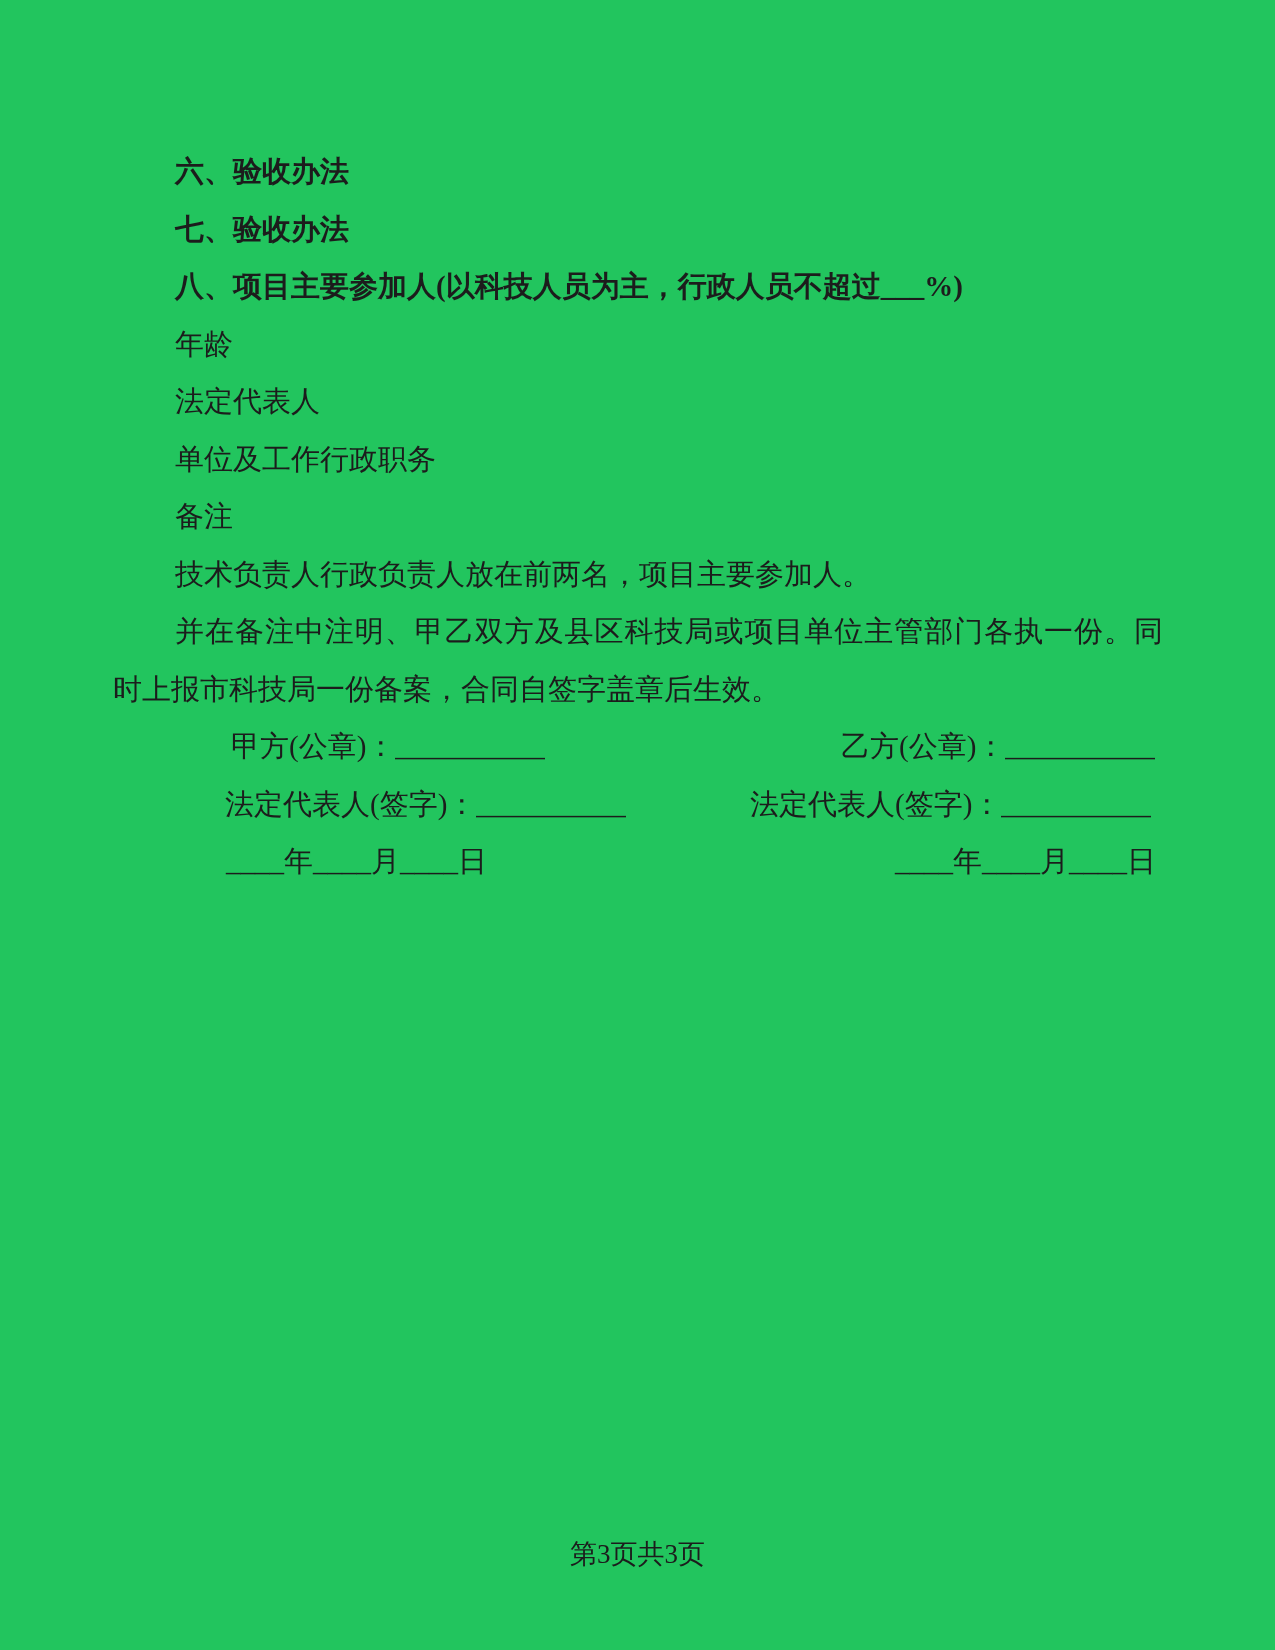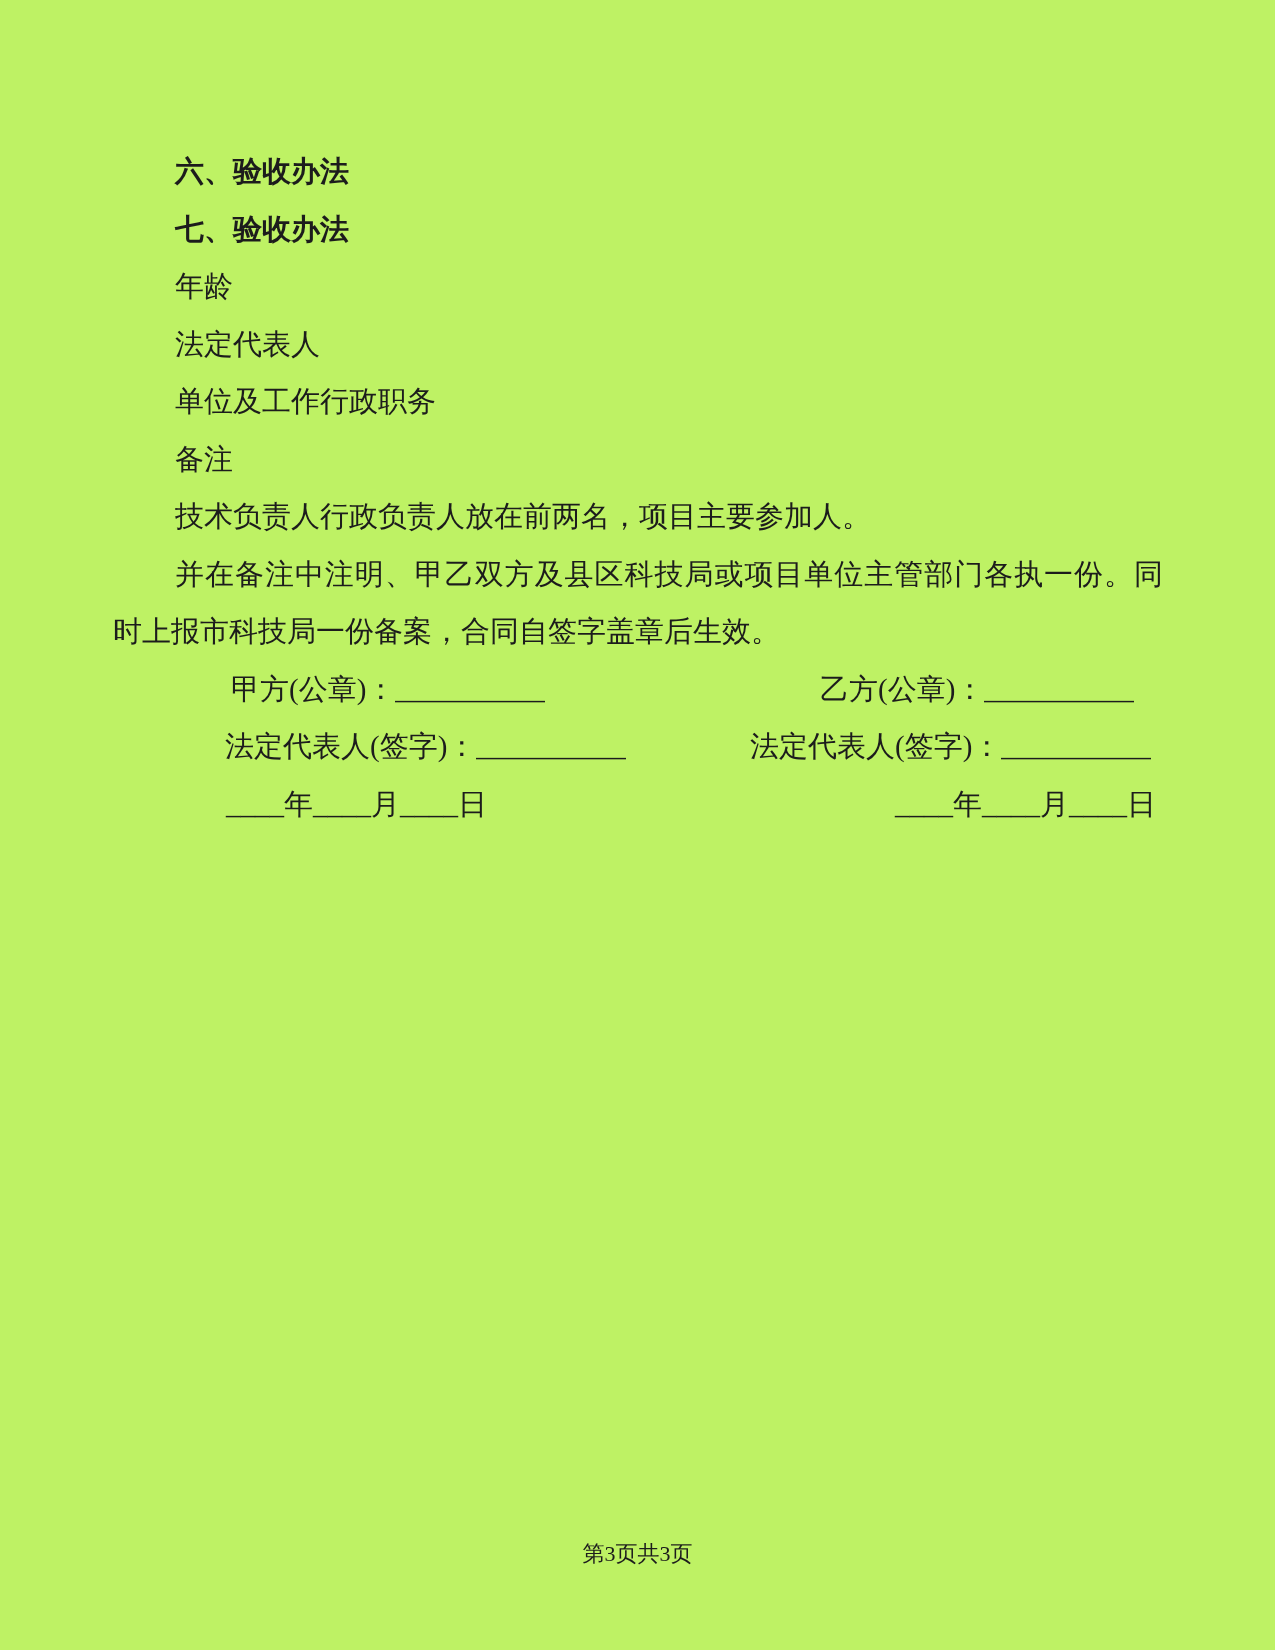--- a/index.html
+++ b/index.html
@@ -4,21 +4,21 @@
 <style>
   html, body {
     margin: 0;
     padding: 0;
     background: #ffffff;
   }
   .page {
     position: relative;
     width: 1275px;
     height: 1650px;
-    background: #bef264;
+    background: #22c55e;
     overflow: hidden;
     font-family: "Liberation Serif", "DejaVu Serif", serif;
     color: #1c1c1c;
     font-size: 29px;
   }
   .content {
     position: absolute;
     left: 113px;
     right: 112px;
     top: 143px;
@@ -33,47 +33,48 @@
   .justify-full {
     white-space: normal;
     text-align: justify;
     text-align-last: justify;
     overflow: hidden;
   }
   .sig-row { position: relative; height: 57.5px; line-height: 57.5px; }
   .sig-left  { position: absolute; white-space: nowrap; margin-left: 48px; }
   .sig-right { position: absolute; white-space: nowrap; }
   .row-a .sig-left  { left: 70px; }
-  .row-a .sig-right { left: 707px; }
+  .row-a .sig-right { left: 728px; }
   .row-b .sig-left  { left: 64px; }
   .row-b .sig-right { left: 637px; }
   .row-c .sig-left  { left: 65px; }
   .row-c .sig-right { left: 782px; }
   .blank { letter-spacing: 0.5px; }
   .page-footer {
     position: absolute;
     left: 0;
     right: 0;
     top: 1537px;
     text-align: center;
-    font-size: 22px;
+    font-size: 27px;
     line-height: 34px;
     color: #1c1c1c;
   }
 </style>
 </head>
 <body>
 
 <div class="page">
   <div class="content">
 
     <div class="line indent heading">六、验收办法</div>
 
     <div class="line indent heading">七、验收办法</div>
 
+    <div class="line indent heading">八、项目主要参加人(以科技人员为主，行政人员不超过___%)</div>
 
 
     <div class="line indent">年龄</div>
 
     <div class="line indent">法定代表人</div>
 
     <div class="line indent">单位及工作行政职务</div>
 
     <div class="line indent">备注</div>
 

